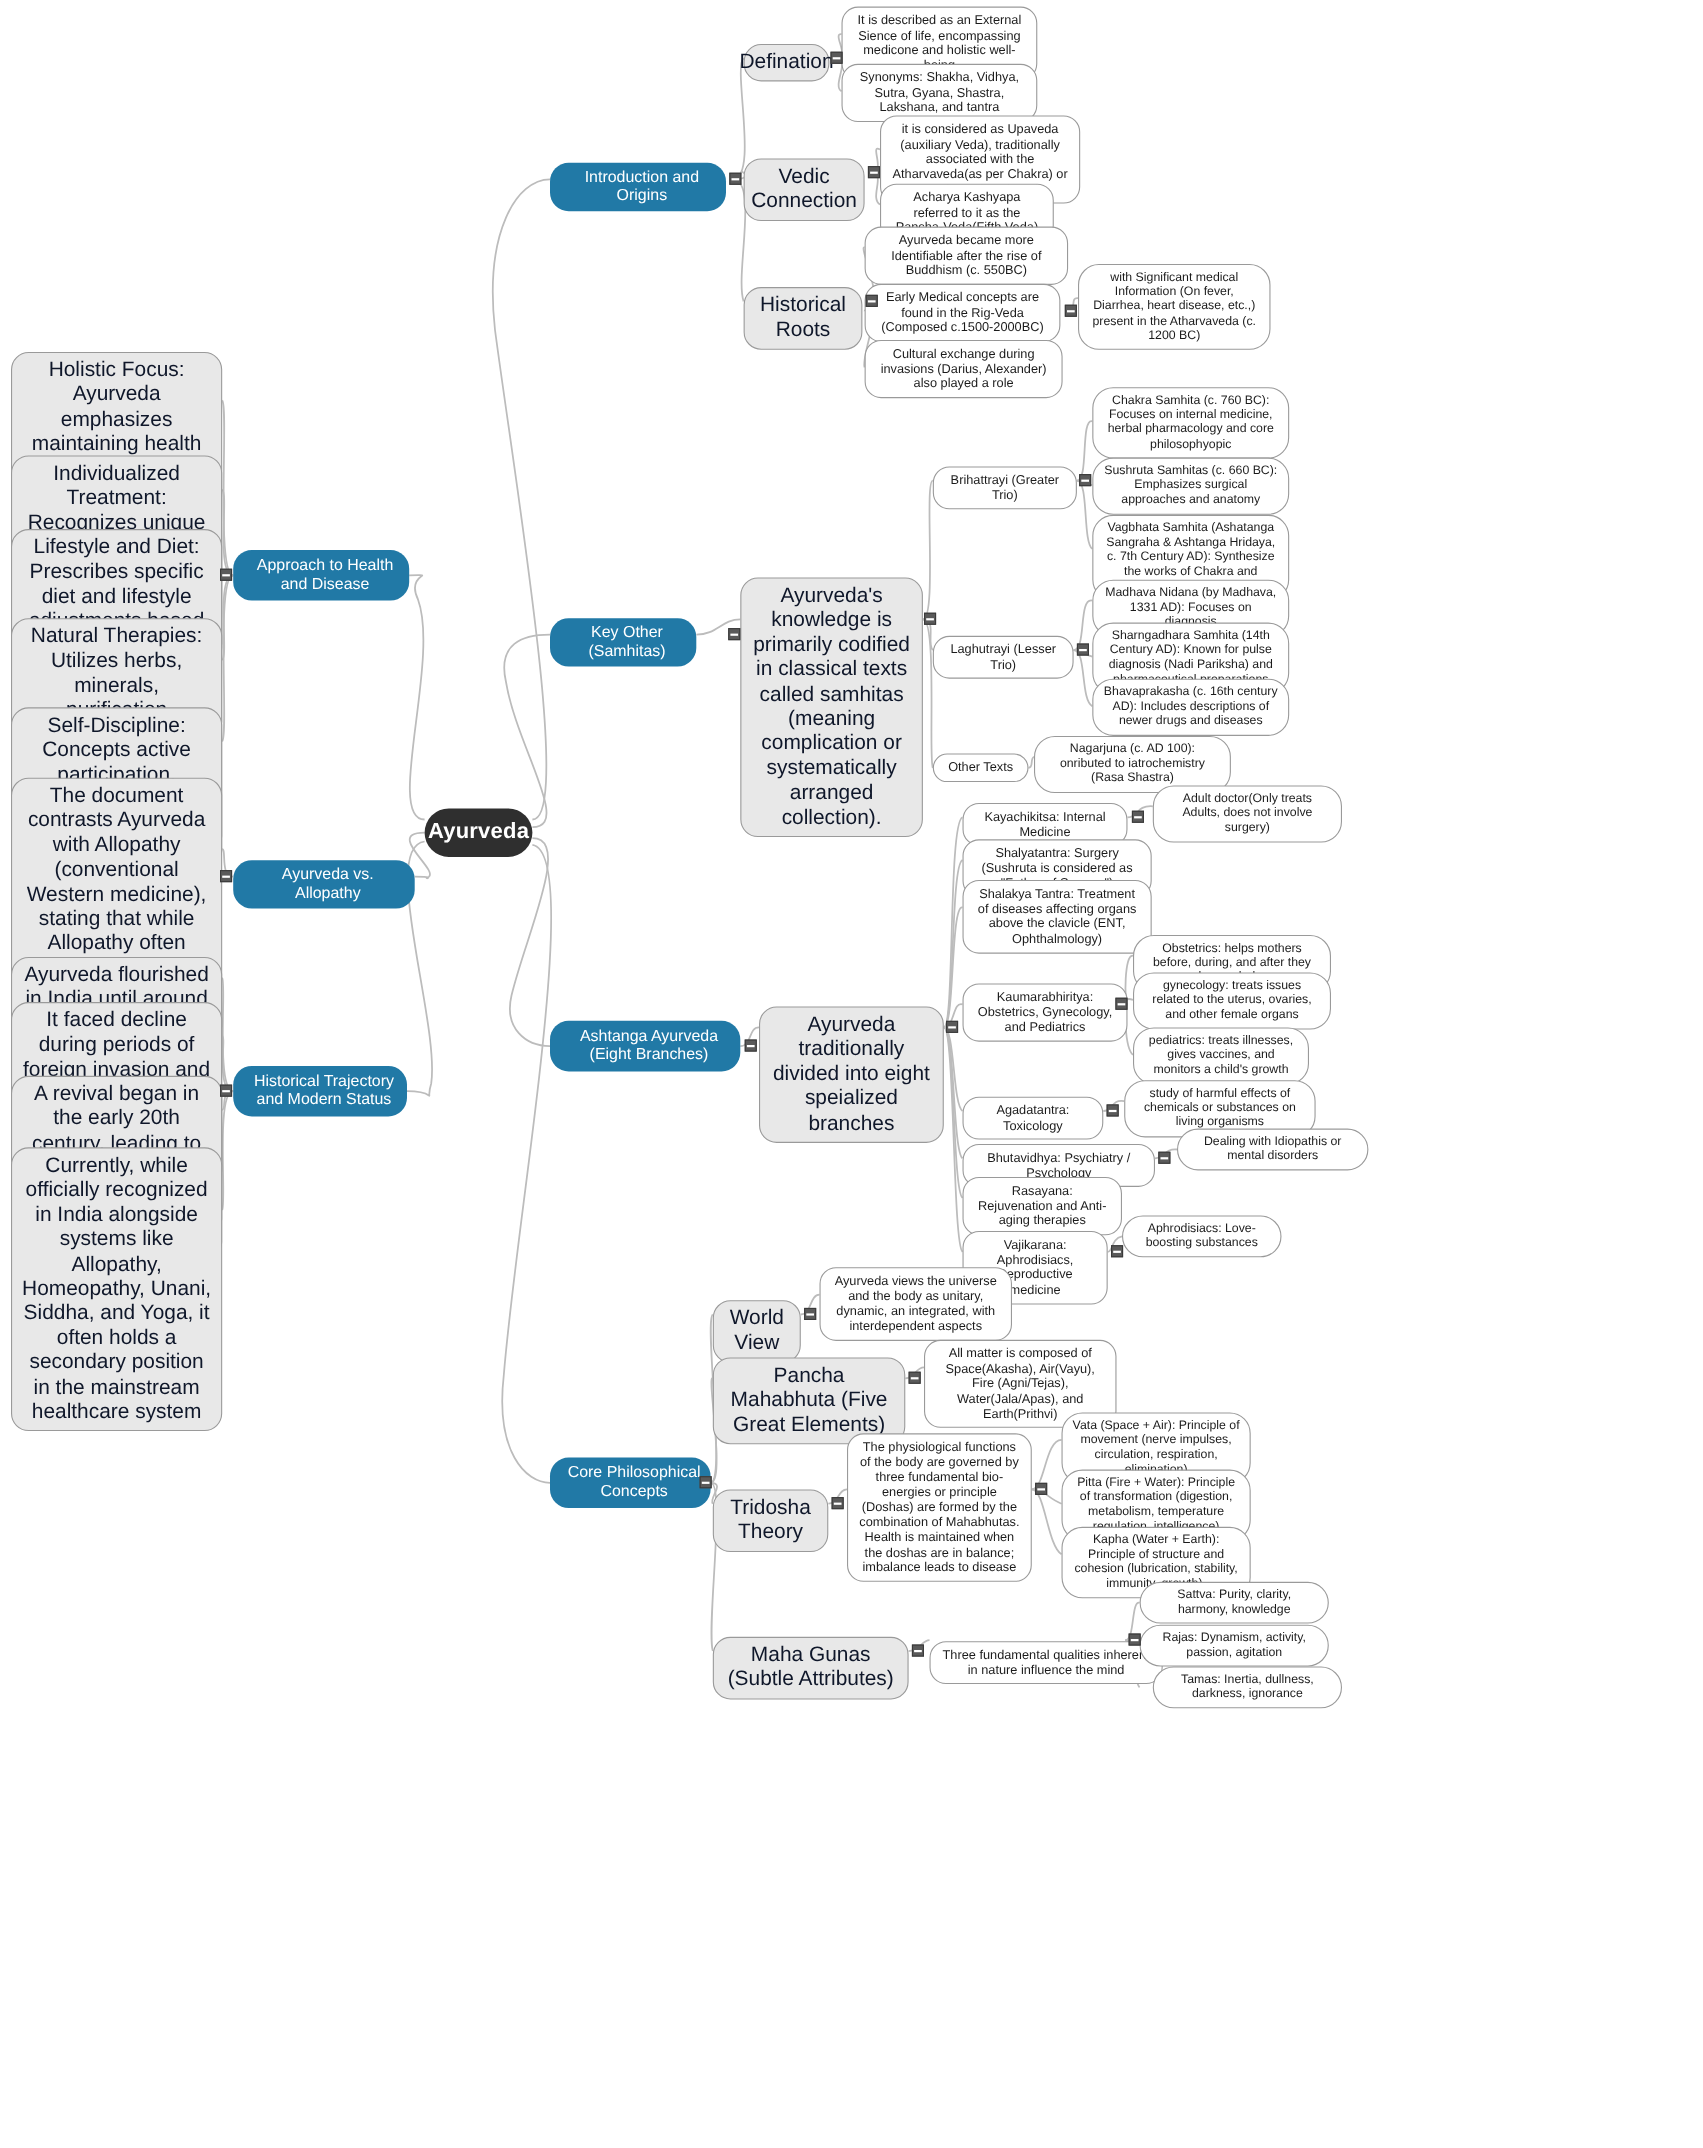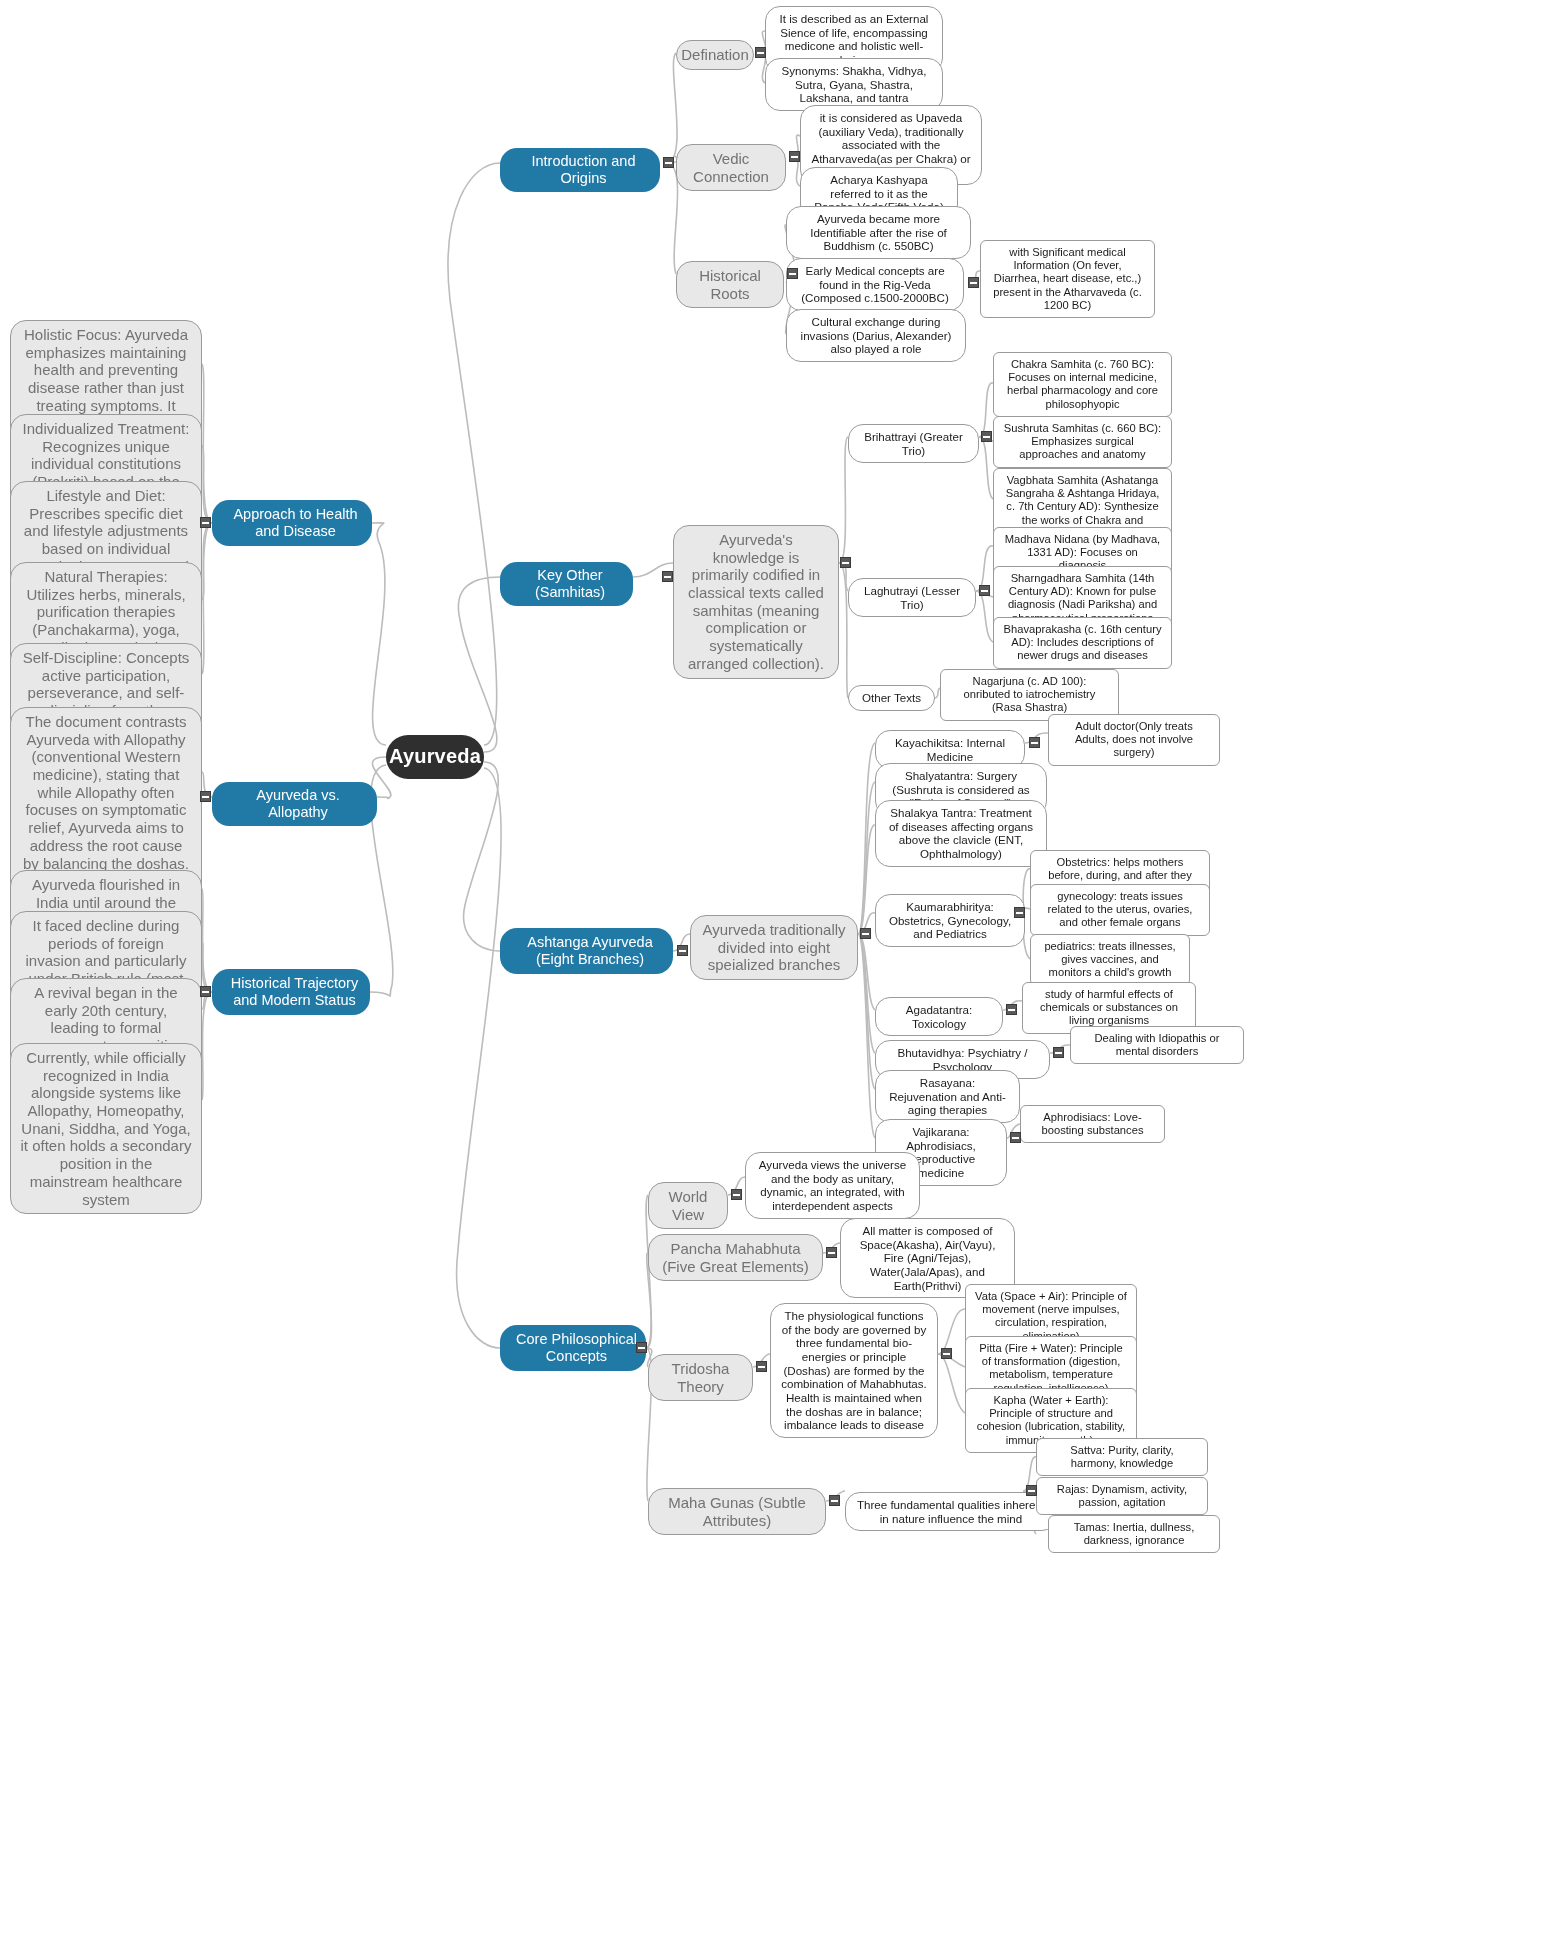--- a/index.html
+++ b/index.html
@@ -46,39 +46,39 @@
     color: #ffffff;
     border-radius: 17px;
     font-size: 14.5px;
     font-weight: normal;
     text-shadow: 0 0 0 transparent;
     padding-left: 16px;
   }
   
   .n-l2 {
     background: #e8e8e8;
-    color: #737373;
+    color: #0f172a;
     border: 1px solid #9a9a9a;
     border-radius: 16px;
-    font-size: 15px;
+    font-size: 19px;
   }
   
   .n-l3 {
     background: #ffffff;
     color: #1b1b1b;
     border: 1px solid #9a9a9a;
     border-radius: 15px;
     font-size: 11.6px;
   }
   
   .n-l4 {
     background: #ffffff;
     color: #1b1b1b;
     border: 1px solid #9a9a9a;
-    border-radius: 6px;
+    border-radius: 19px;
     font-size: 11.2px;
   }
   
   .toggle {
     position: absolute;
     width: 11px;
     height: 11px;
     background: #5a5a5a;
     border: 1px solid #3a3a3a;
     z-index: 9;

